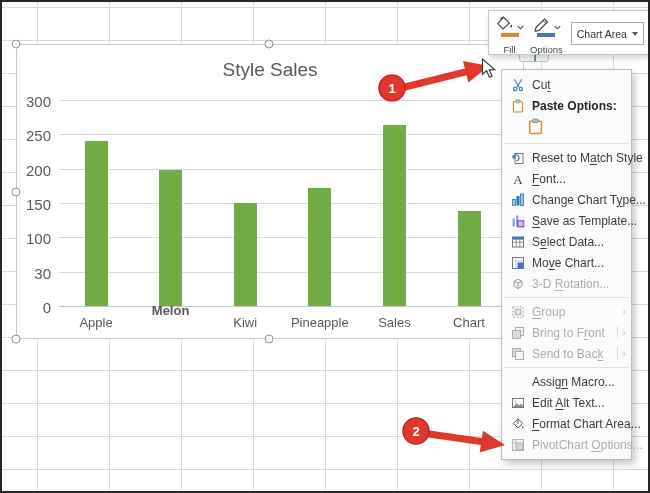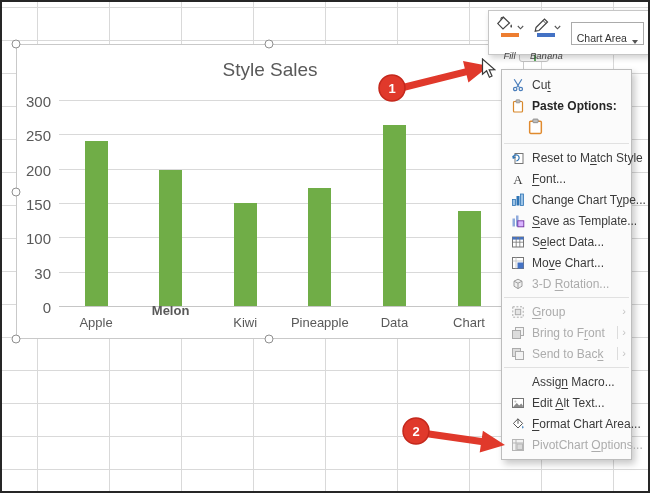--- a/index.html
+++ b/index.html
@@ -34,25 +34,25 @@
   .frag { position:absolute; left:517px; top:47px; width:30px; height:13px;
     border:1px solid #C2C2C2; border-radius:3px; background:#F7F7F7; z-index:6; }
   .frag .tick { position:absolute; left:14px; top:2px; width:2px; height:9px; background:#5BA95B; }
 
   
   .mini-toolbar { position:absolute; left:486px; top:8px; width:161px; height:45px;
     background:#fff; border:1px solid #C6C6C6; box-shadow:2px 3px 6px rgba(0,0,0,.18);
     display:flex; align-items:flex-start; padding:3px 4px 2px 6px; z-index:25; }
   .tool-btn { display:flex; flex-direction:column; align-items:center; margin-right:6px; cursor:default; }
   .tool-ico-row { display:flex; align-items:center; height:22px; }
-  .tool-label { font-size:9.5px; color:#444; margin-top:13px;font-style:italic; }
+  .tool-label { font-size:9.5px; color:#444; margin-top:7px; }
   .swatch { width:18px; height:3.5px; margin-top:1px; }
   .mini-chev { margin-left:2px; }
   .combo { margin-left:2px; margin-top:8px; width:88px; height:23px; border:1px solid #ABABAB;
-    background:#fff; display:flex; align-items:flex-end; padding:0 5px; }
+    background:#fff; display:flex; align-items:center; padding:0 5px; }
   .combo-text { font-size:10.5px; color:#333; flex:1; }
   .combo-chev { width:0; height:0; border-left:3.5px solid transparent; border-right:3.5px solid transparent;
     border-top:4px solid #555; }
 
   
   .context-menu { position:absolute; left:499px; top:67px; width:131px;
     background:#FBFBFB; border:1px solid #BDBDBD; box-shadow:3px 4px 7px rgba(0,0,0,.22);
     padding:4px 0; z-index:30; }
   .menu-row { display:flex; align-items:center; height:21px; padding:0 5px 0 5px; }
   .mi { width:21px; min-width:21px; display:flex; justify-content:center; align-items:center; margin-right:4px; }
@@ -98,21 +98,21 @@
         <div class="ytick" style="left: 0px; top: 48px;">300</div>
         <div class="bar" style="left: 67.5px; top: 96.2px; width: 23px; height: 164.8px; background: rgb(112, 173, 71);"></div>
         <div class="xtick" style="left: 42px; top: 270px;">Apple</div>
         <div class="bar" style="left: 142.1px; top: 125px; width: 23px; height: 136px; background: rgb(112, 173, 71);"></div>
         <div class="xtick" style="left: 116.6px; top: 258px; font-weight: bold;">Melon</div>
         <div class="bar" style="left: 216.7px; top: 158px; width: 23px; height: 103px; background: rgb(112, 173, 71);"></div>
         <div class="xtick" style="left: 191.2px; top: 270px;">Kiwi</div>
         <div class="bar" style="left: 291.3px; top: 142.9px; width: 23px; height: 118.1px; background: rgb(112, 173, 71);"></div>
         <div class="xtick" style="left: 265.8px; top: 270px;">Pineapple</div>
         <div class="bar" style="left: 365.9px; top: 80.4px; width: 23px; height: 180.6px; background: rgb(112, 173, 71);"></div>
-        <div class="xtick" style="left: 340.4px; top: 270px;">Data</div>
+        <div class="xtick" style="left: 340.4px; top: 270px;">Sales</div>
         <div class="bar" style="left: 440.5px; top: 166.2px; width: 23px; height: 94.8px; background: rgb(112, 173, 71);"></div>
         <div class="xtick" style="left: 415px; top: 270px;">Chart</div>
       </div>
   </div>
 
   <div class="handle" style="left:14px; top:42px;"></div>
   <div class="handle" style="left:267px; top:42px;"></div>
   <div class="handle" style="left:14px; top:190px;"></div>
   <div class="handle" style="left:14px; top:337px;"></div>
   <div class="handle" style="left:267px; top:337px;"></div>
@@ -148,21 +148,21 @@
             <path d="M11 5.5 L14 8.5" stroke="#444" stroke-width="1"></path>
           </svg>
         </span>
         <span class="mini-chev">
           <svg width="7" height="5" viewBox="0 0 7 5">
               <polyline points="0.8,1 3.5,3.8 6.2,1" fill="none" stroke="#555" stroke-width="1.1"></polyline>
             </svg>
         </span>
       </div>
       <div class="swatch" style="background:#4472C4; margin-top:-3px;"></div>
-      <div class="tool-label">Banana</div>
+      <div class="tool-label">Options</div>
     </div>
     <div class="combo">
       <span class="combo-text">Chart Area</span>
       <span class="combo-chev"></span>
     </div>
   </div>
 
   <div class="context-menu">
       <div class="menu-row">
         <span class="mi">

